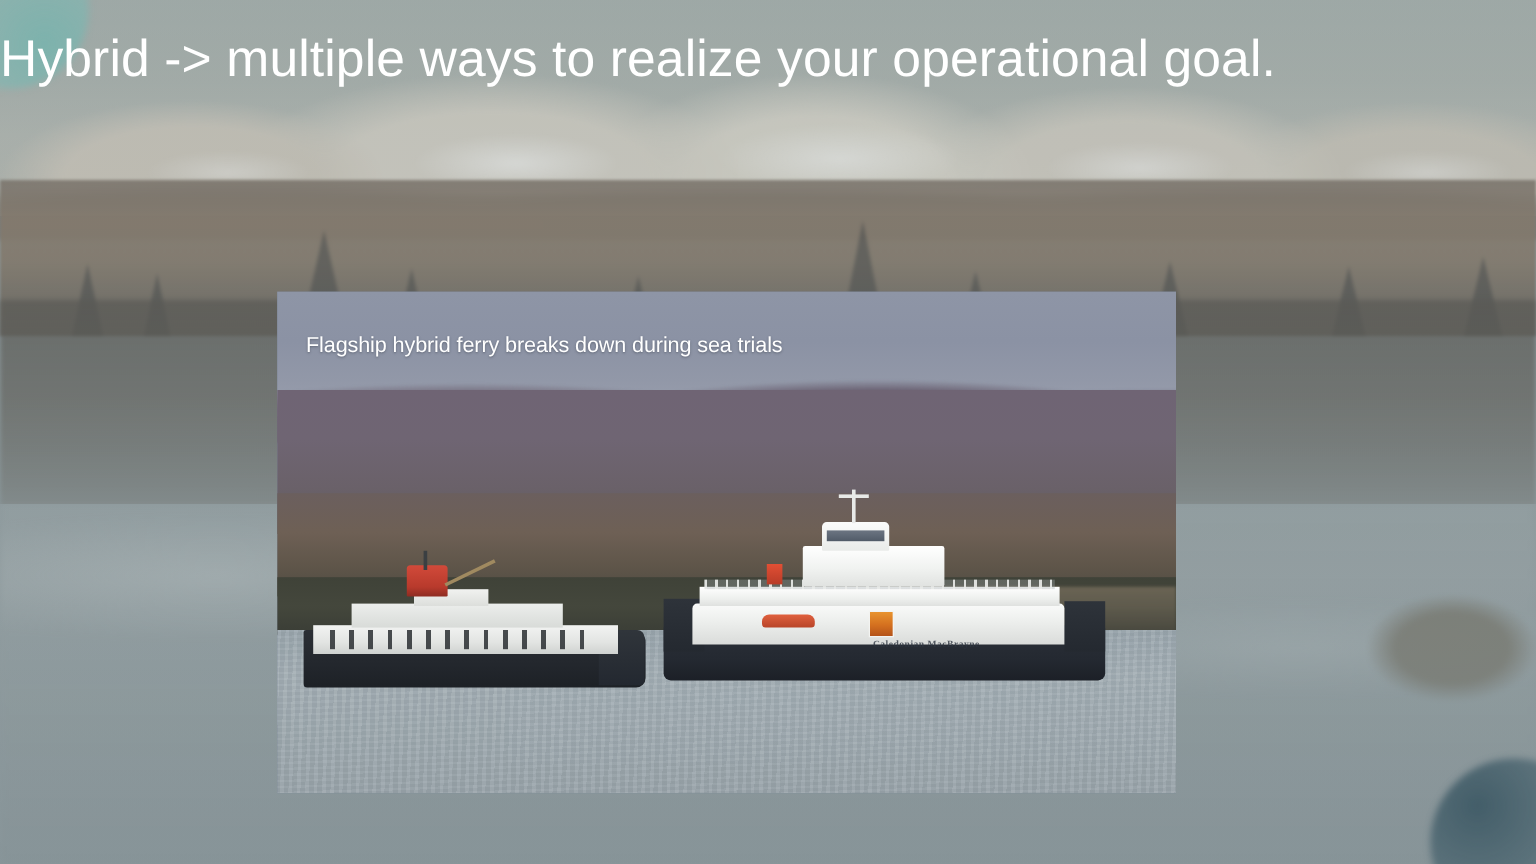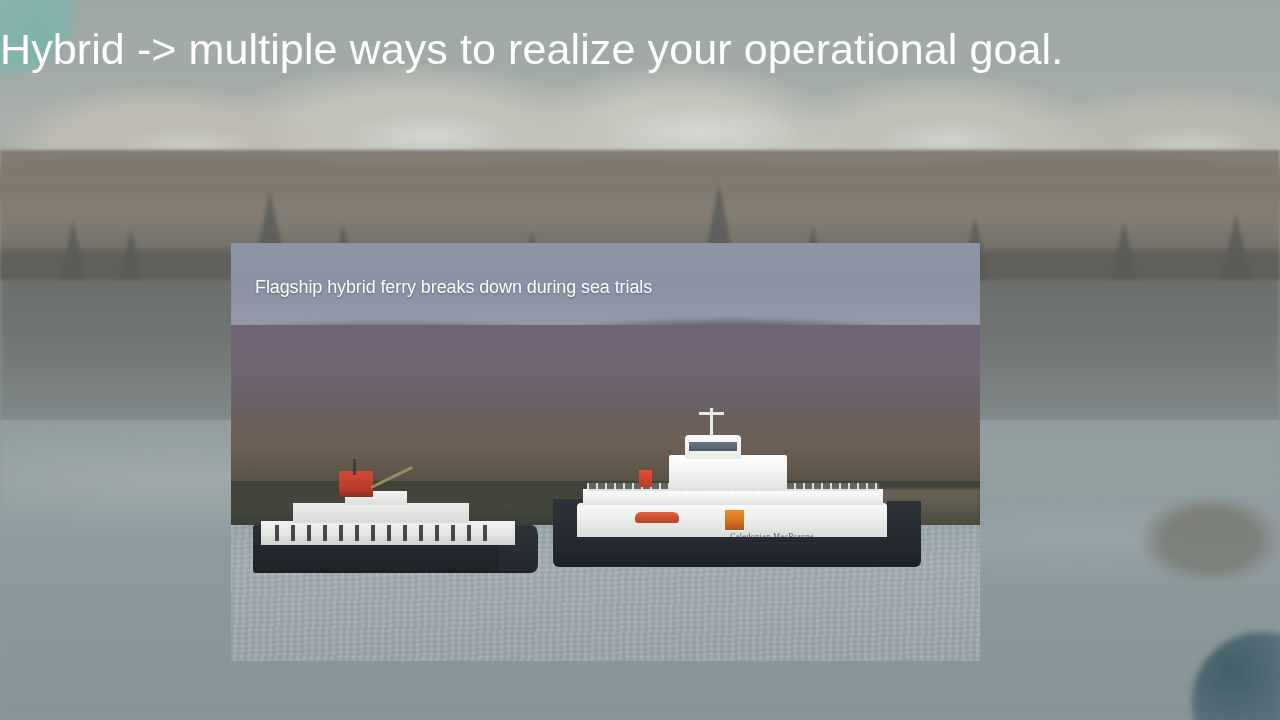--- a/index.html
+++ b/index.html
@@ -381,20 +381,21 @@
     background: linear-gradient(180deg, #30353b 0%, #232830 100%);
     border-radius: 0 6px 4px 0;
   }
 
   
   .ferry-hybrid {
     position: absolute;
     left: 322px; top: 150px;
     width: 368px; height: 190px;
     z-index: 7;
+    font-weight: bold;
   }
   .fh-hull {
     position: absolute;
     left: 0; bottom: 16px;
     width: 368px; height: 46px;
     background: linear-gradient(180deg, #2c3139 0%, #242931 62%, #1c2027 100%);
     border-radius: 3px 3px 6px 6px;
   }
   .fh-white-hull {
     position: absolute;

